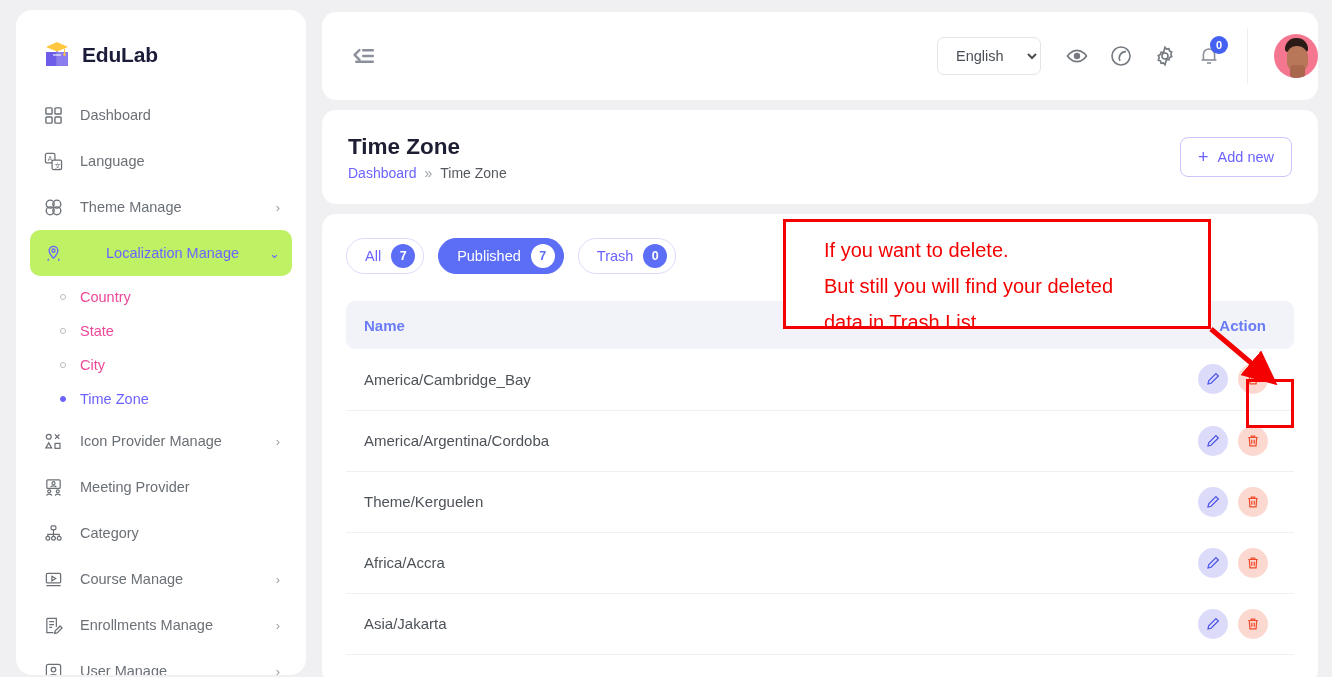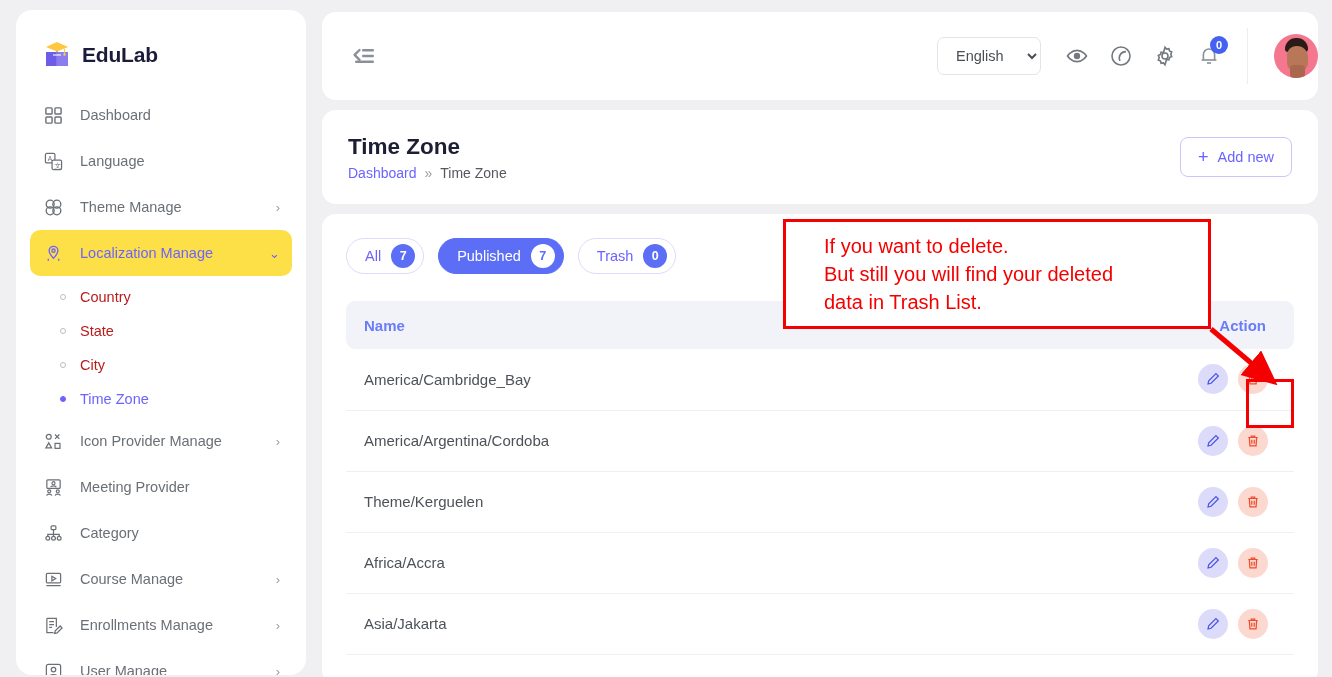--- a/index.html
+++ b/index.html
@@ -30,28 +30,28 @@
   .nav-item {
     display: flex; align-items: center;
     height: 46px; margin: 0 14px; padding: 0 12px;
     border-radius: 10px; cursor: pointer;
     color: #6b7076; font-size: 14.5px;
   }
   .nav-item .ic { width: 22px; height: 22px; flex: none; margin-right: 16px;
                   display: flex; align-items: center; justify-content: center; }
   .nav-item .lbl { flex: 1; white-space: nowrap; }
   .nav-item .chev { color: #9aa0a6; font-size: 13px; }
-  .nav-item.active { background: #fde047; color: #6c63ff; }
+  .nav-item.active { background: #bef264; color: #6c63ff; gap: 26px; }
   .nav-item.active .chev { color: #6c63ff; }
 
   .subnav { padding: 4px 0 2px 0; }
   .sub-item {
     display: flex; align-items: center;
     height: 34px; padding-left: 44px;
-    font-size: 14.5px; color: #b91c1c; cursor: pointer;
+    font-size: 14.5px; color: #ec4899; cursor: pointer;
   }
   .sub-item .dot {
     width: 6px; height: 6px; border-radius: 50%;
     border: 1px solid #b9bdc2; margin-right: 14px; flex: none;
   }
   .sub-item.active { color: #6c63ff; }
   .sub-item.active .dot { background: #6c63ff; border-color: #6c63ff; }
 
   
   .topbar {
@@ -148,21 +148,21 @@
           display: flex; align-items: center; justify-content: center; }
   .abtn.edit { background: #dcdbf9; }
   .abtn.del  { background: #fbd8d0; }
 
   
   .annot {
     position: absolute; left: 783px; top: 219px;
     width: 428px; height: 110px;
     background: #fff; border: 3px solid #f40000;
     padding: 10px 14px 0 38px;
-    color: #f40000; font-size: 20px; line-height: 28px;
+    color: #f40000; font-size: 20px; line-height: 36px;
     white-space: pre-line;
   }
   .hl-box {
     position: absolute; left: 1246px; top: 379px;
     width: 48px; height: 49px; border: 3px solid #f40000;
   }
   .arrow-svg { position: absolute; left: 0; top: 0; width: 1332px; height: 677px; pointer-events: none; }
 </style>
 </head>
 <body>

